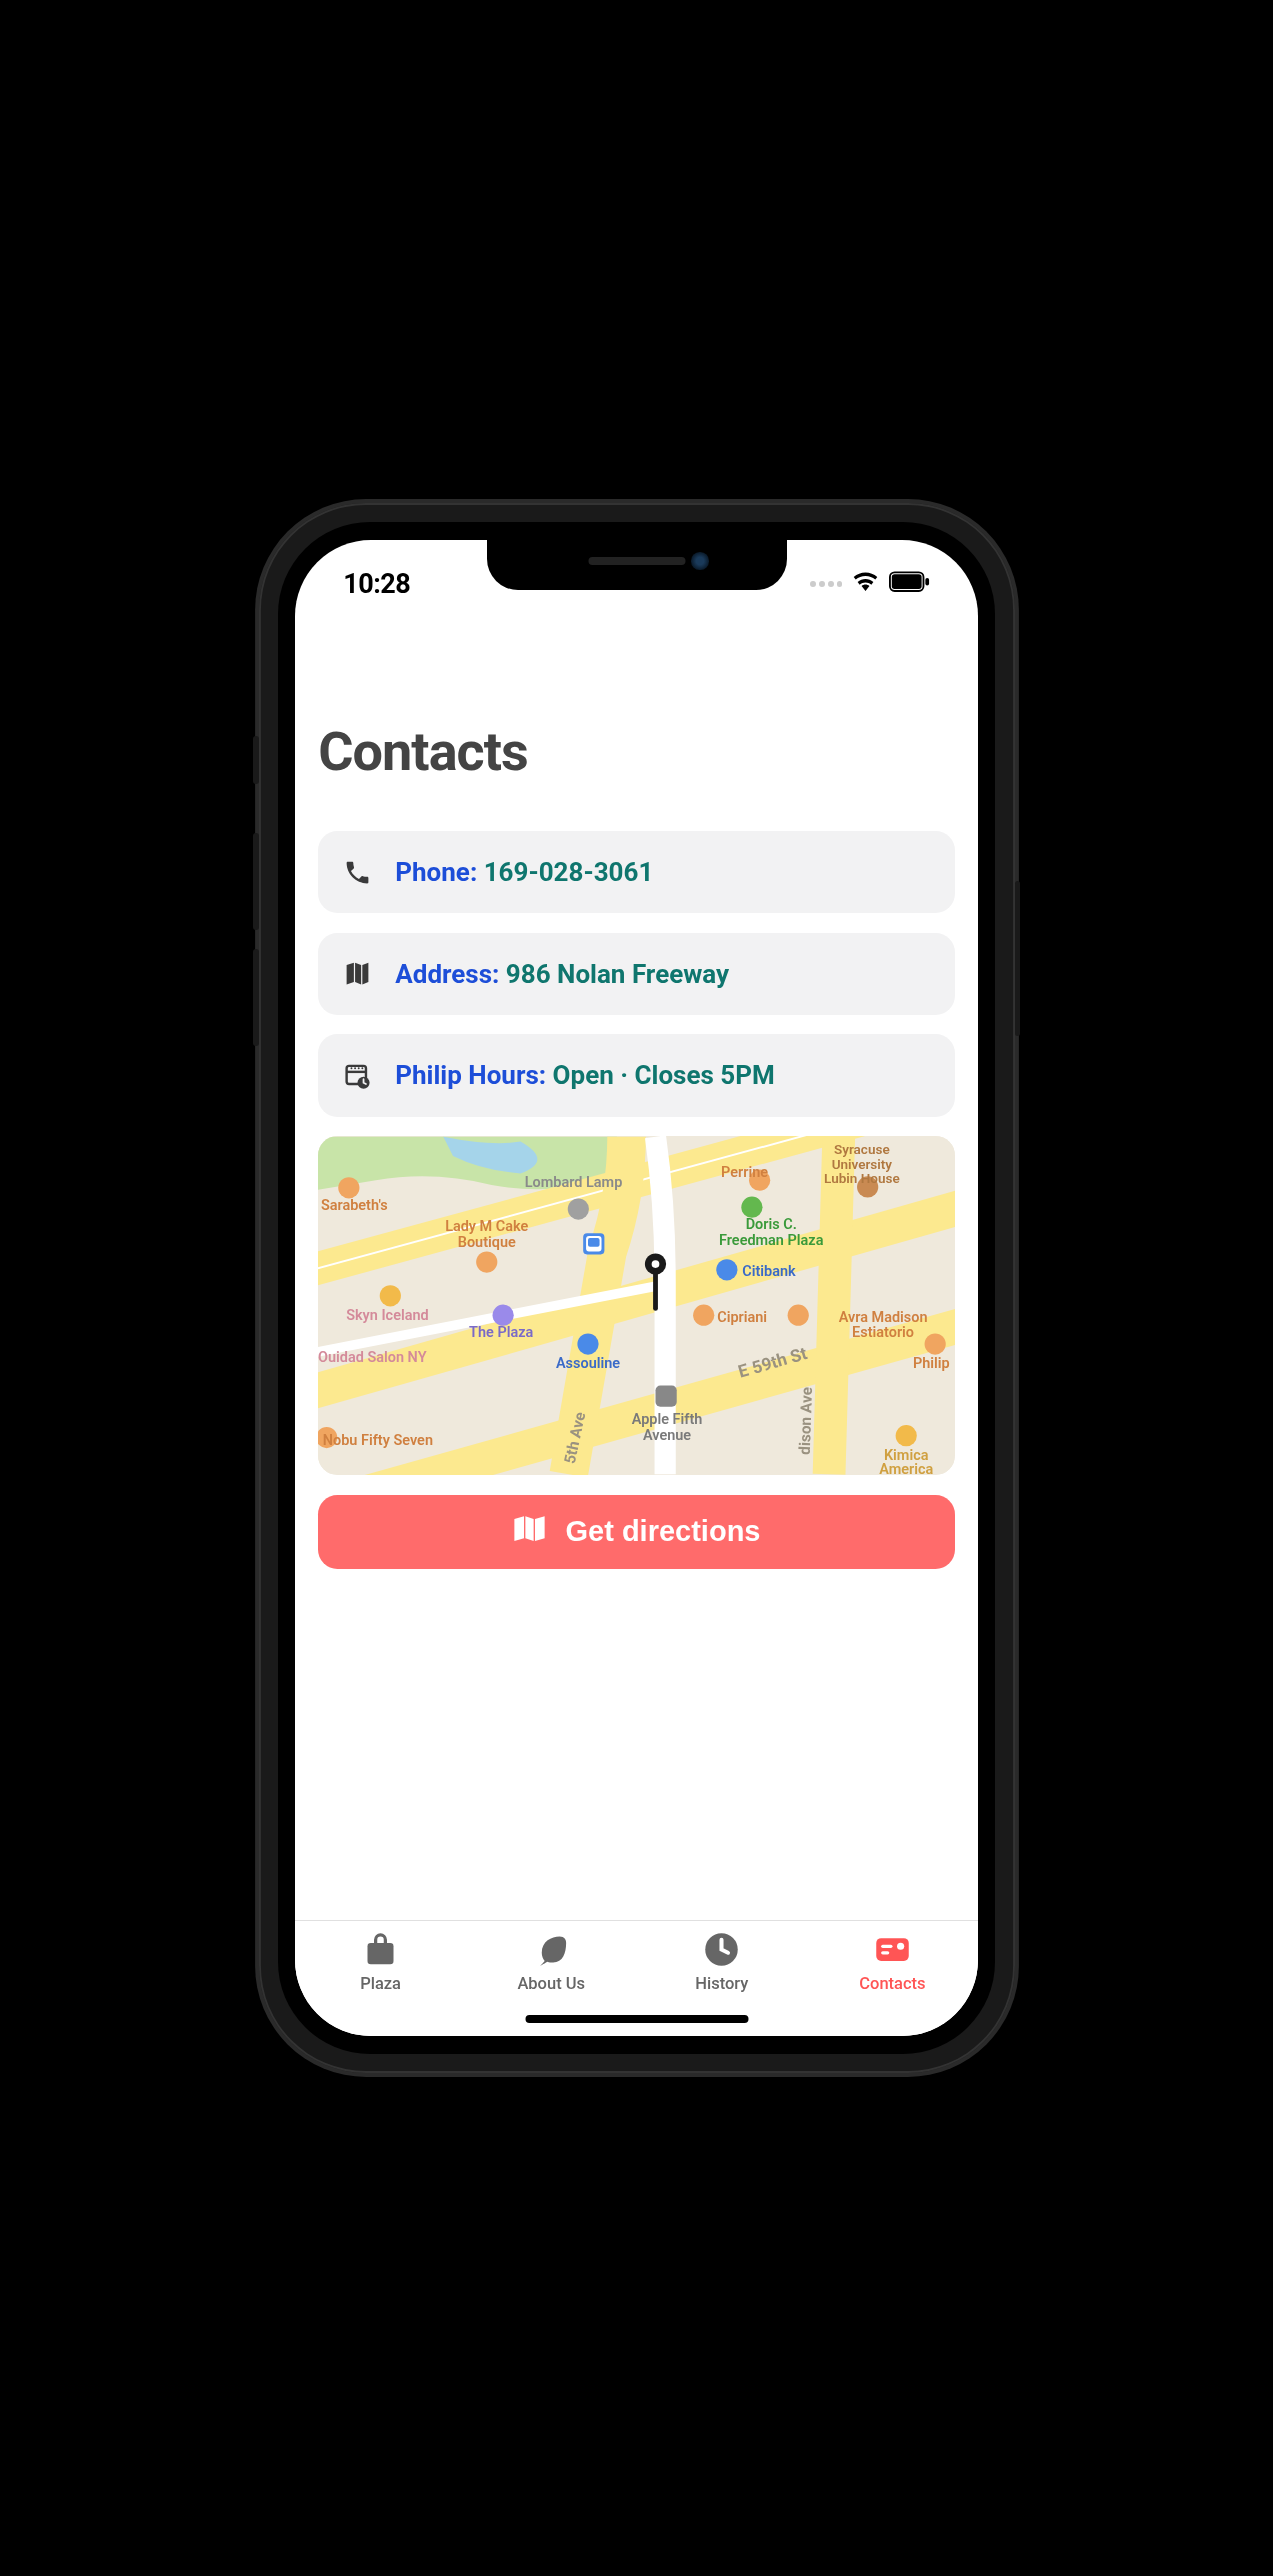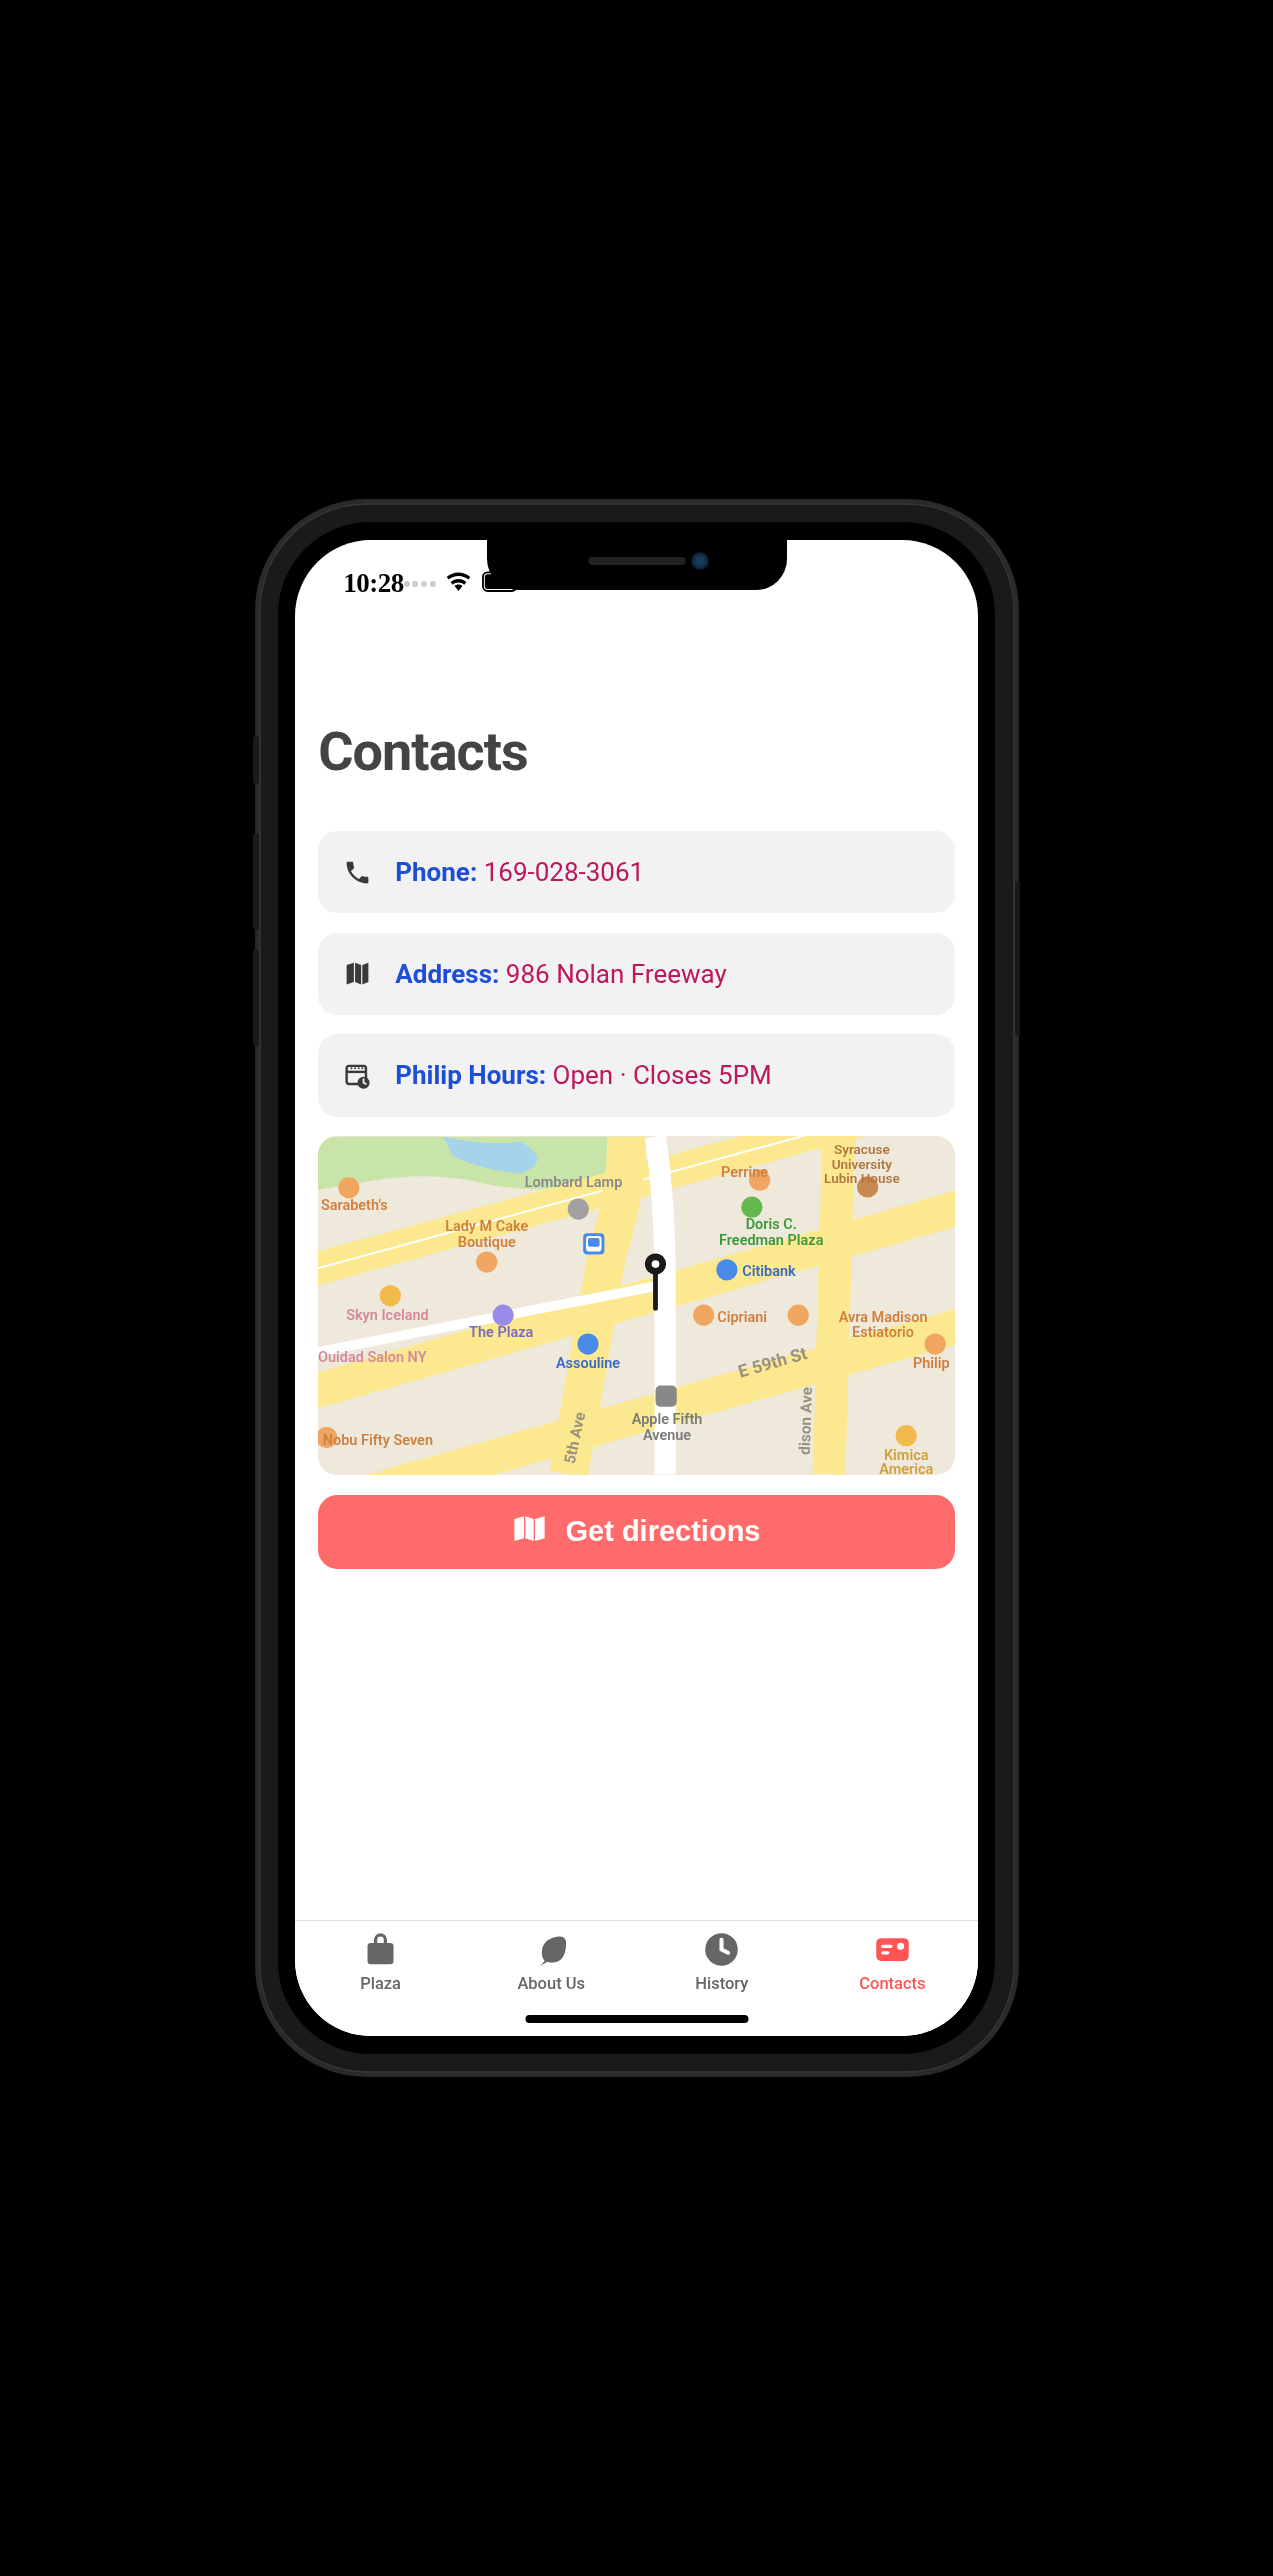--- a/index.html
+++ b/index.html
@@ -66,23 +66,23 @@
   right: 78px;
   width: 17.4px;
   height: 17.4px;
   background: radial-gradient(circle, #1a3a5a 30%, #0a1a2a 70%);
   border-radius: 50%;
 }
 .status-bar {
   height: 78px;
   display: flex;
   align-items: center;
+  justify-content: space-between;
   padding: 0 48px;
   padding-top: 9.7px;
-  font-family: Liberation Serif, serif;
 }
 .status-time {
   font-size: 27px;
   font-weight: 700;
   color: #000;
   letter-spacing: -0.5px;
 }
 .status-right {
   display: flex;
   align-items: center;
@@ -130,22 +130,22 @@
 .info-icon svg { width: 100%; height: 100%; }
 .info-text {
   font-size: 26px;
   line-height: 1.4;
 }
 .info-label {
   font-weight: 700;
   color: #1d4ed8;
 }
 .info-value {
-  font-weight: 400;
-  color: #be185d;
+  font-weight: 700;
+  color: #0f766e;
 }
 .map-container {
   border-radius: 19.4px;
   overflow: hidden;
   height: 339px;
   position: relative;
   margin-bottom: 19.4px;
   background: #efe9dc;
 }
 .map-svg { width: 100%; height: 100%; }

